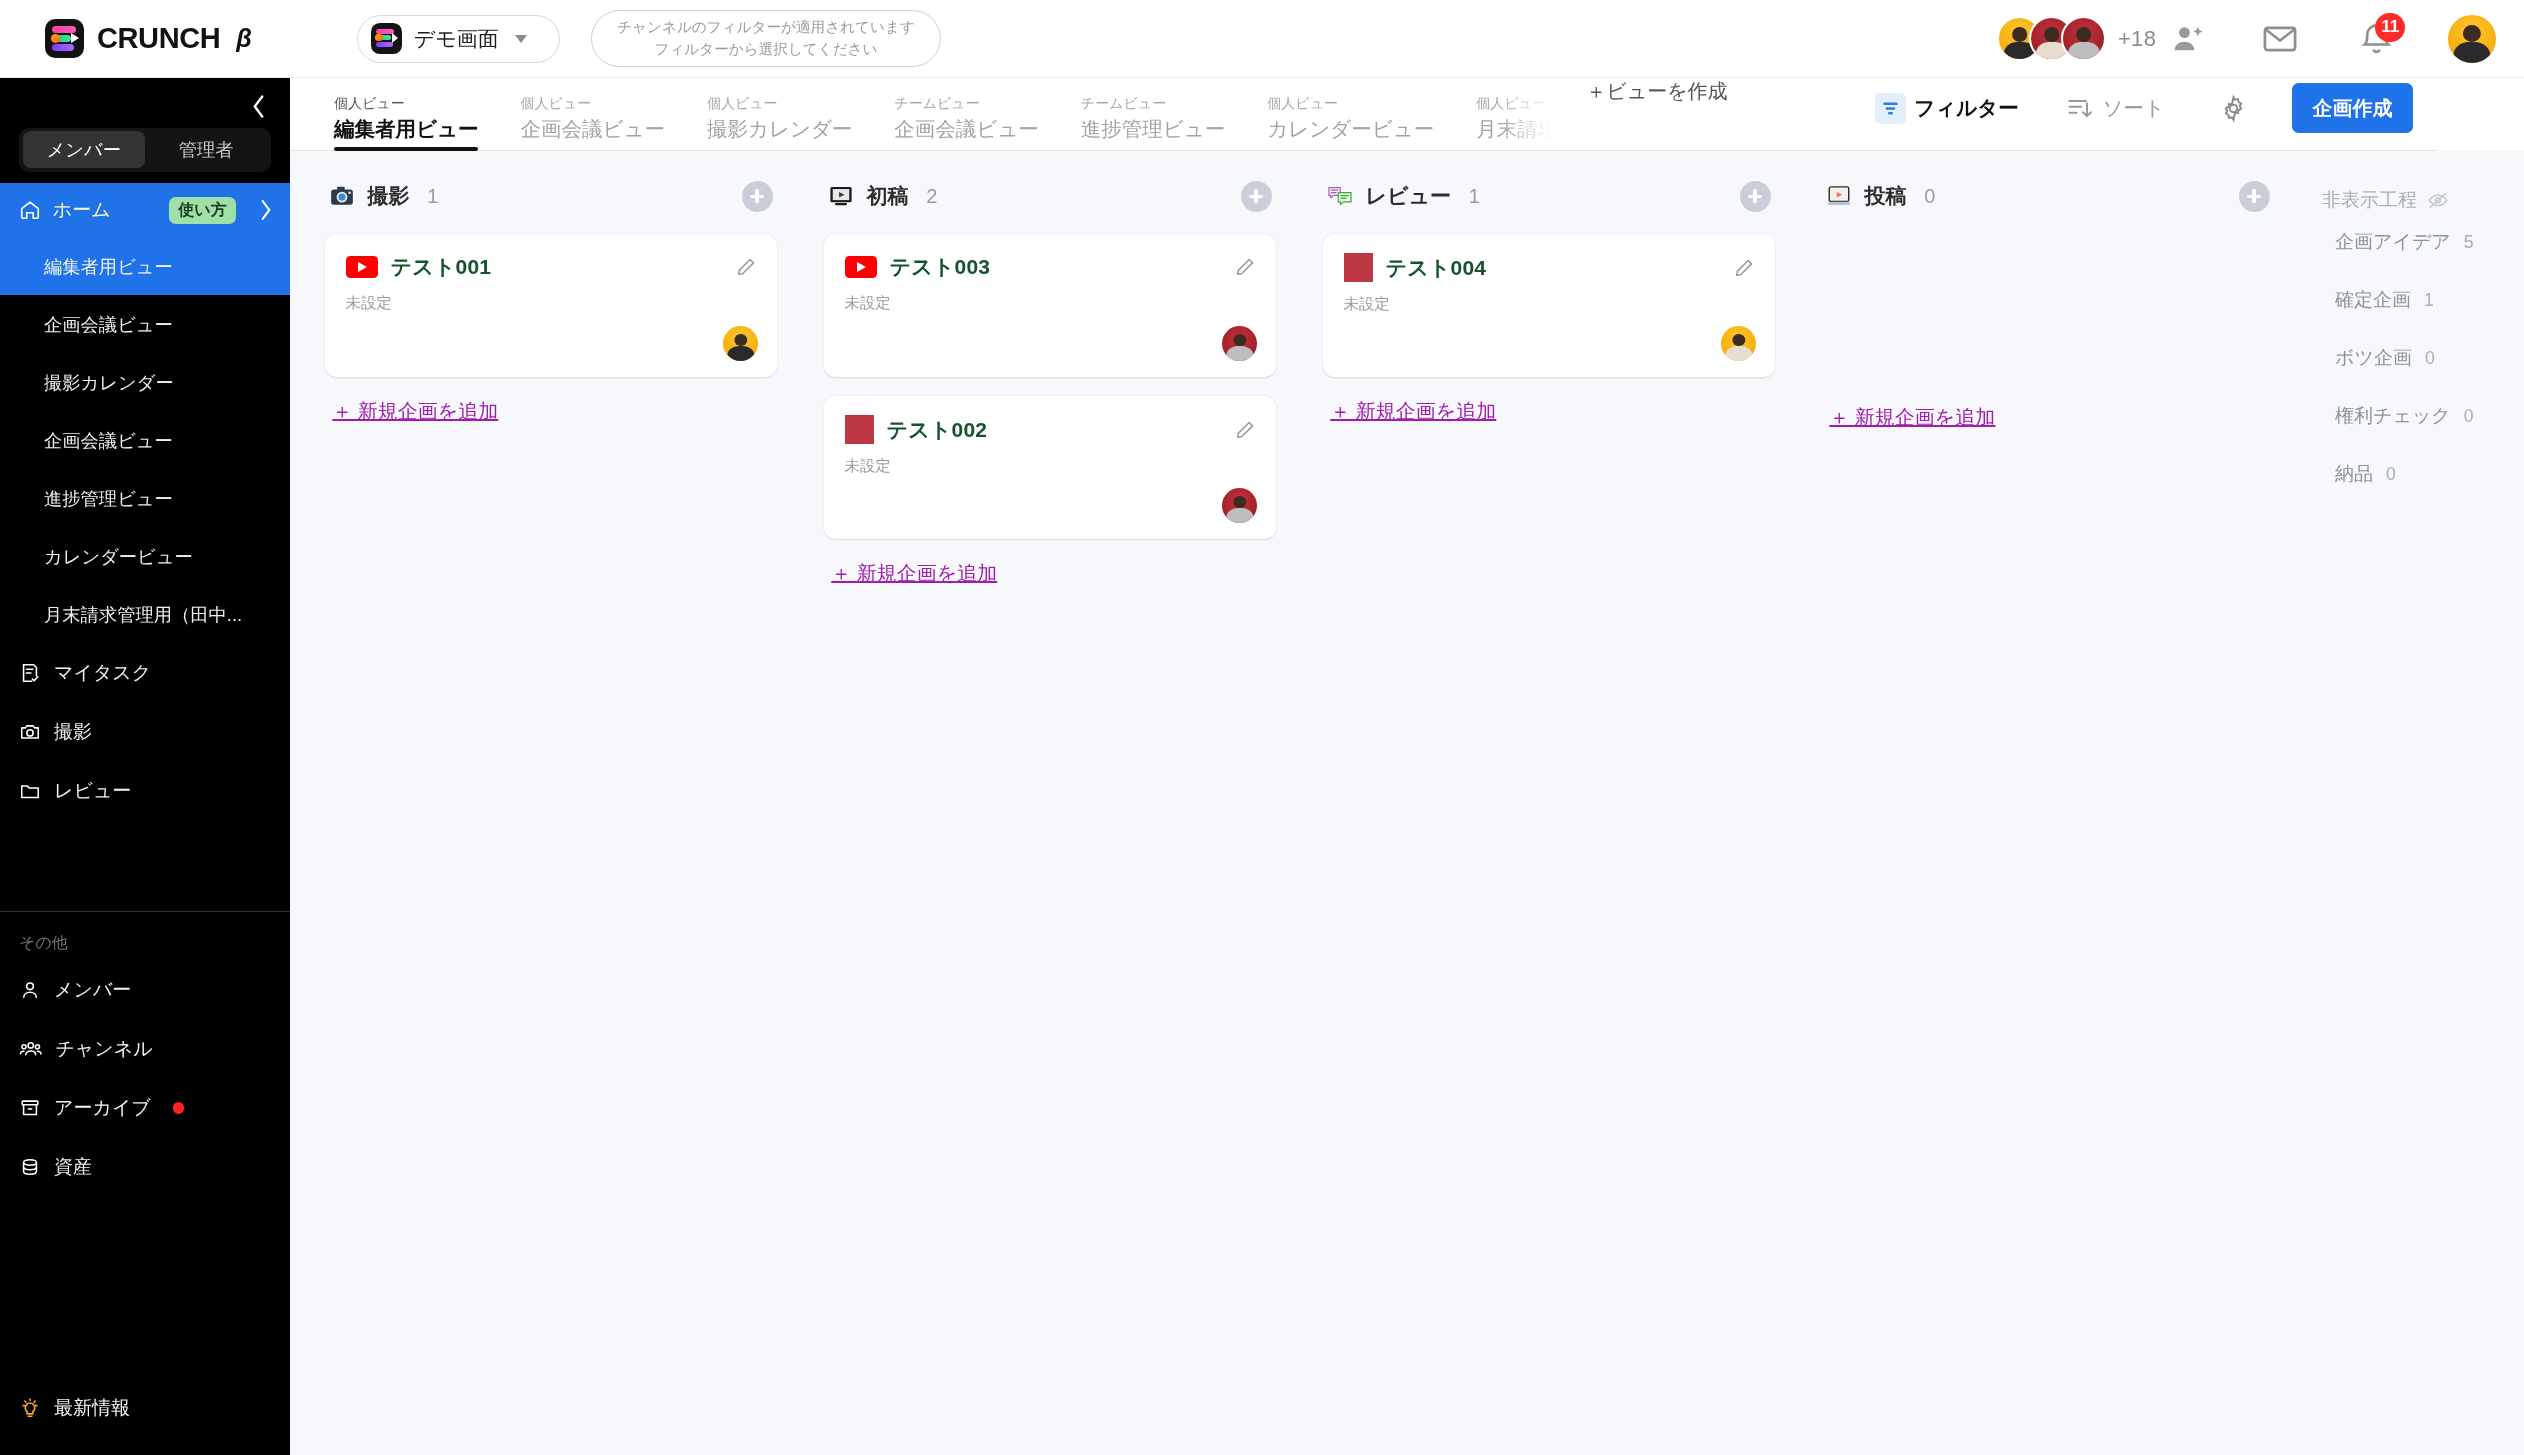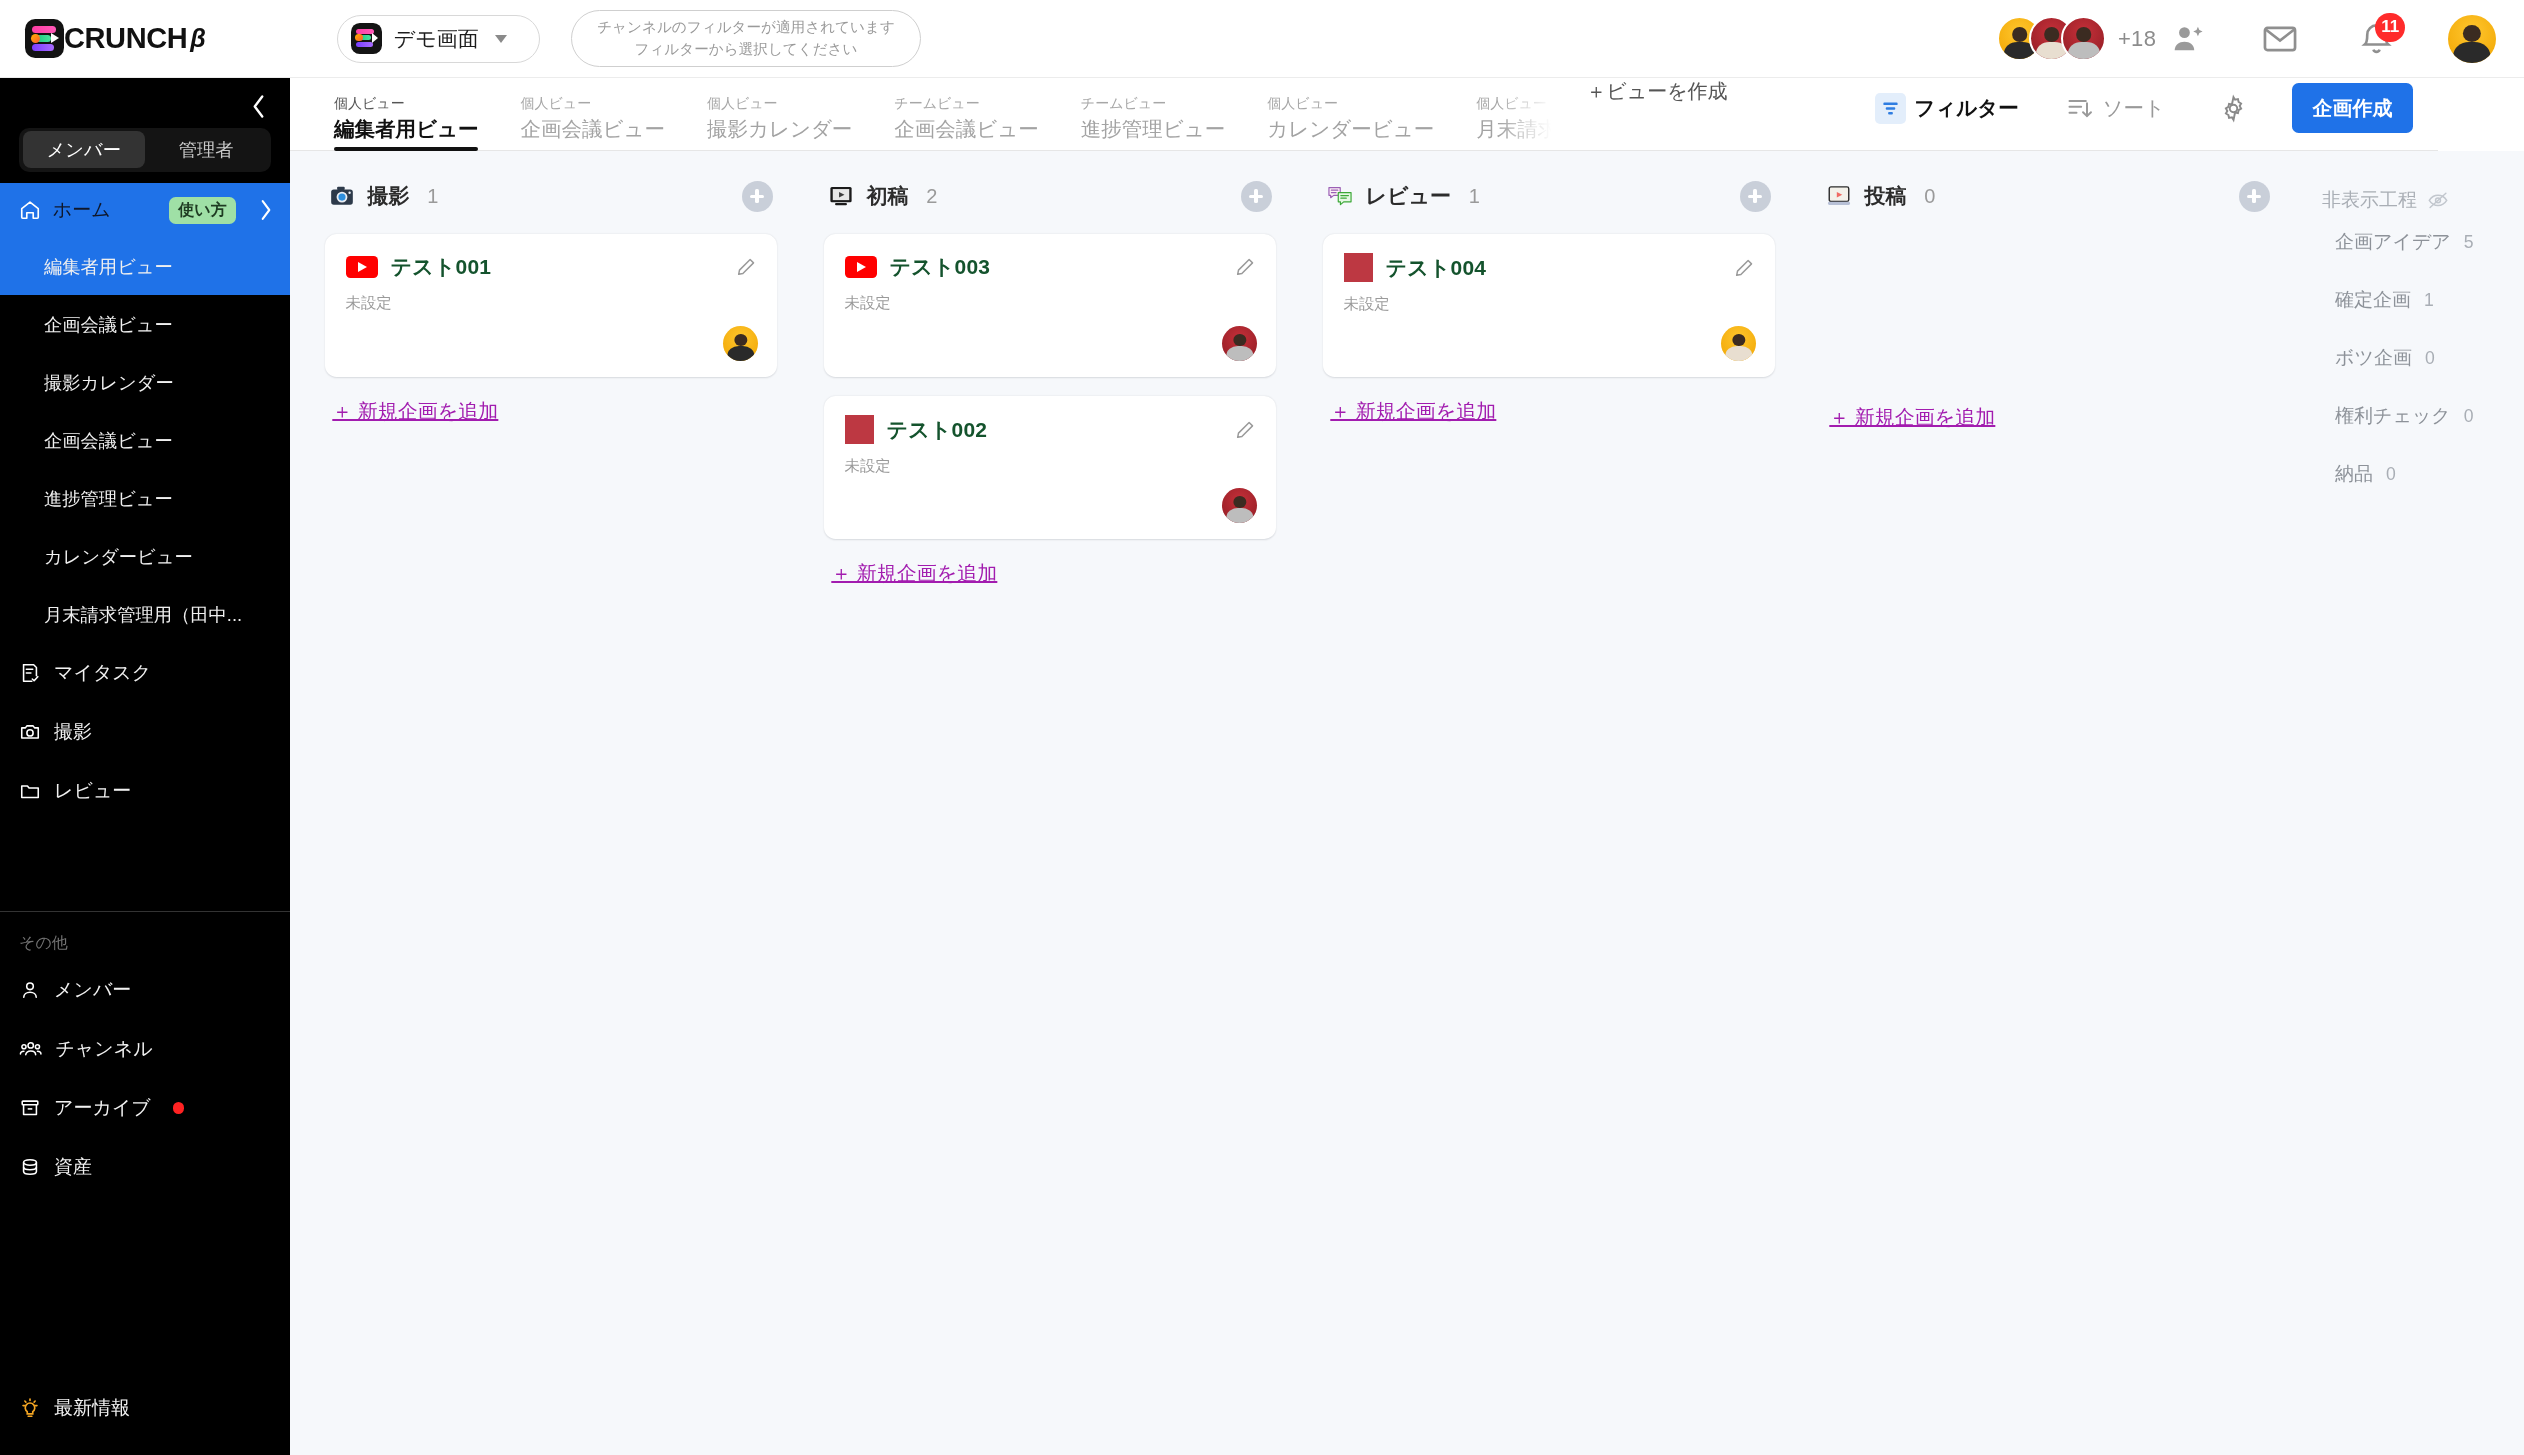--- a/index.html
+++ b/index.html
@@ -11,21 +11,21 @@
   }
   .app { position: relative; width: 2525px; height: 1456px; }
 
   
   .topbar {
     position: absolute; left: 0; top: 0; width: 2525px; height: 78px;
     background: #fff; display: flex; align-items: center;
     border-bottom: 0.7px solid #ececec;
     z-index: 30;
   }
-  .brand { display: flex; align-items: center; padding-left: 25px; width: 290px; }
+  .brand { display: flex; align-items: center; gap: 13px; padding-left: 25px; width: 290px; margin-left: 20px; }
   .brand-mark {
     width: 39px; height: 39px; border-radius: 10.2px; background: #121212;
     position: relative; overflow: hidden; flex: none;
   }
   .bm-bar { position:absolute; left:7.3px; height:6.6px; border-radius:3.7px; }
   .bm1 { top: 7.3px; width: 23.4px; background: linear-gradient(90deg,#ff3da5,#ff59b8); }
   .bm2 { top: 16px; width: 19px; background: linear-gradient(90deg,#15c47a,#49e39c); }
   .bm3 { top: 25px; width: 22px; background: linear-gradient(90deg,#7a3dff,#a86bff); }
   .bm-dot { position:absolute; left:5.9px; top:14.6px; width:9.5px; height:9.5px; border-radius:50%;
             background: linear-gradient(135deg,#ffb300,#ff5a2b); }
@@ -93,21 +93,21 @@
     margin: 4.4px 19px 0 19px; background: #141414; border-radius: 10.2px;
     display: flex; padding: 3.7px; height: 44px; align-items: center;
   }
   .seg-item { flex: 1; text-align: center; font-size: 18.3px; color: #c9c9c9; line-height: 37px; border-radius: 8px; cursor: pointer; }
   .seg-item.active { background: #333333; color: #fff; }
 
   .sb-home {
     margin-top: 11.7px; height: 54px; background: #1f72e8; display: flex; align-items: center;
     padding: 0 16px 0 19px; gap: 11.7px; cursor: pointer;
   }
-  .sb-home-label { font-size: 19px; color: #0f172a; }
+  .sb-home-label { font-size: 19px; color: #fef9c3; }
   .howto {
     background: #9fe0a6; color: #1e3b22; font-size: 16px; font-weight: 700;
     border-radius: 6.6px; padding: 2.9px 9.5px; margin-left: auto;
   }
   .chev-right-w { margin-left: 10.2px; }
 
   .sb-sub { background: #000; }
   .sb-sub-item {
     height: 58px; display: flex; align-items: center; padding-left: 44px;
     font-size: 18.3px; color: #f0f0f0; cursor: pointer;

